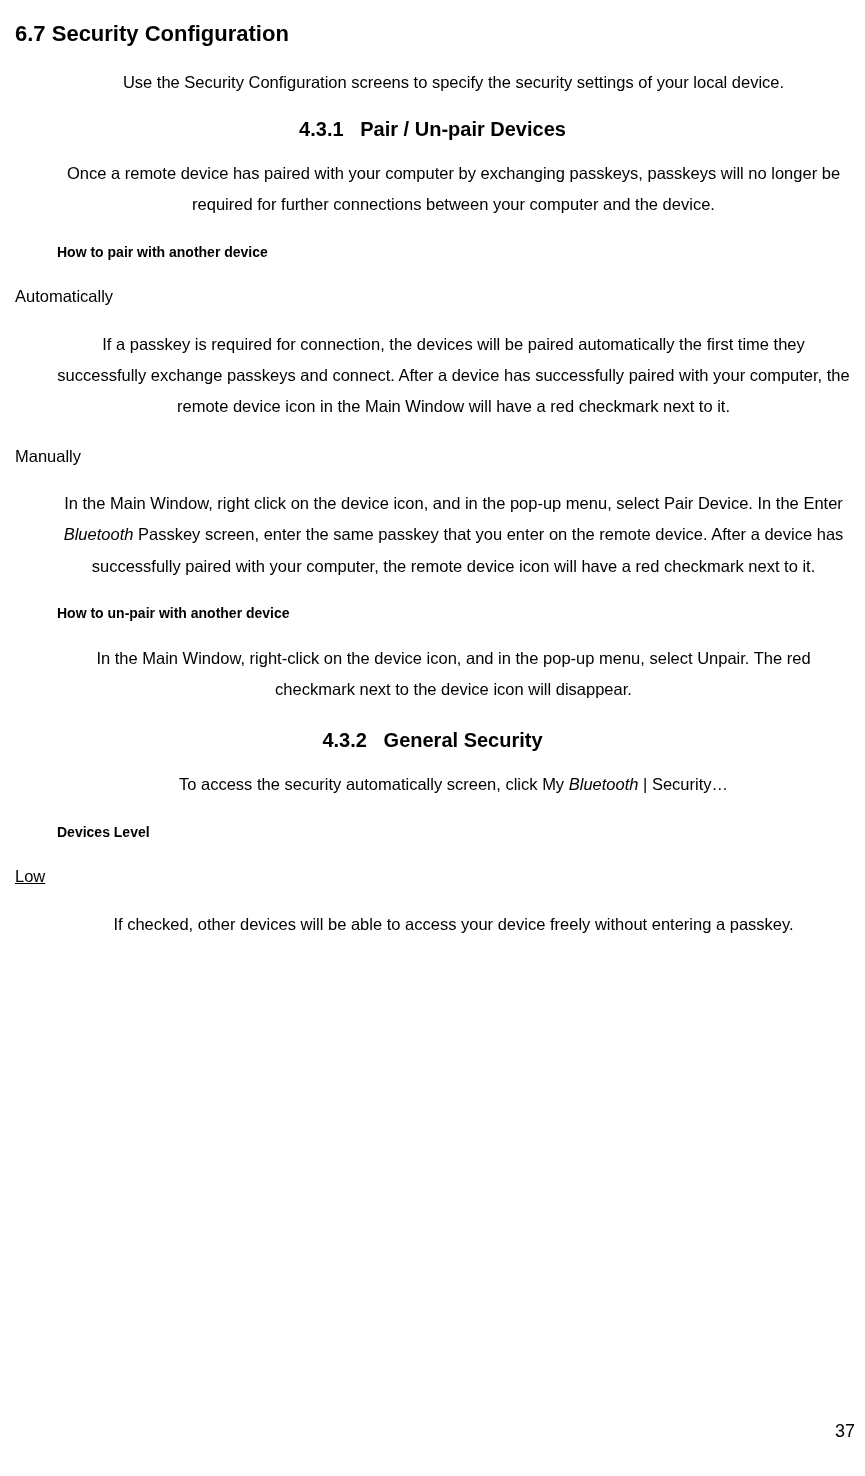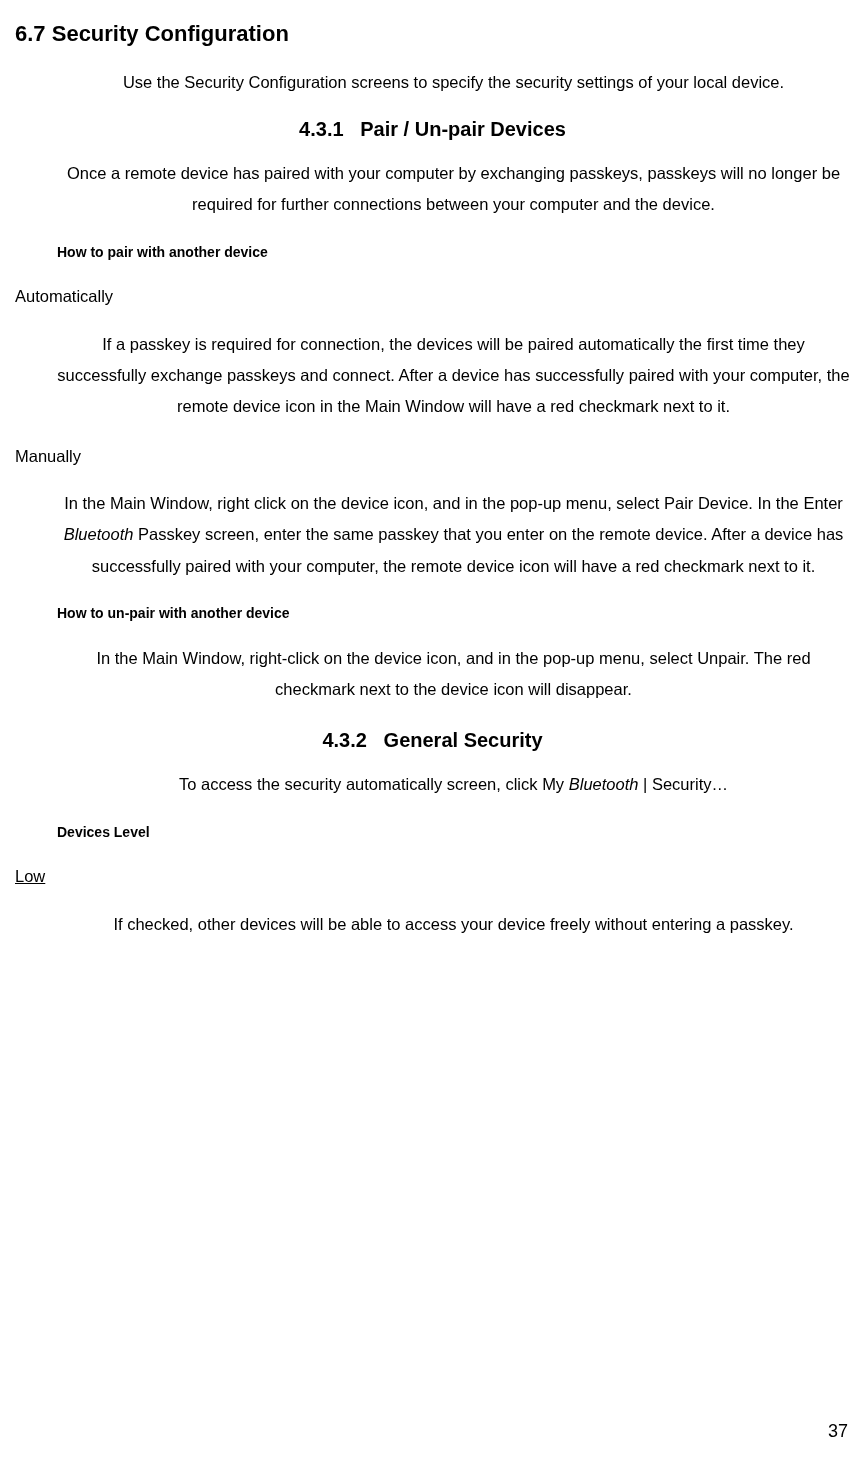--- a/index.html
+++ b/index.html
@@ -52,21 +52,21 @@
     }
     .bold {
       font-weight: normal;
     }
     .section-gap {
       margin-top: 22px;
     }
     .page-number {
       position: absolute;
       bottom: 28px;
-      right: 17px;
+      right: 10px;
       font-size: 18px;
     }
     .indent-h4 {
       margin-left: 42px;
     }
   </style>
 </head>
 <body>
 
 <div class="h2">

